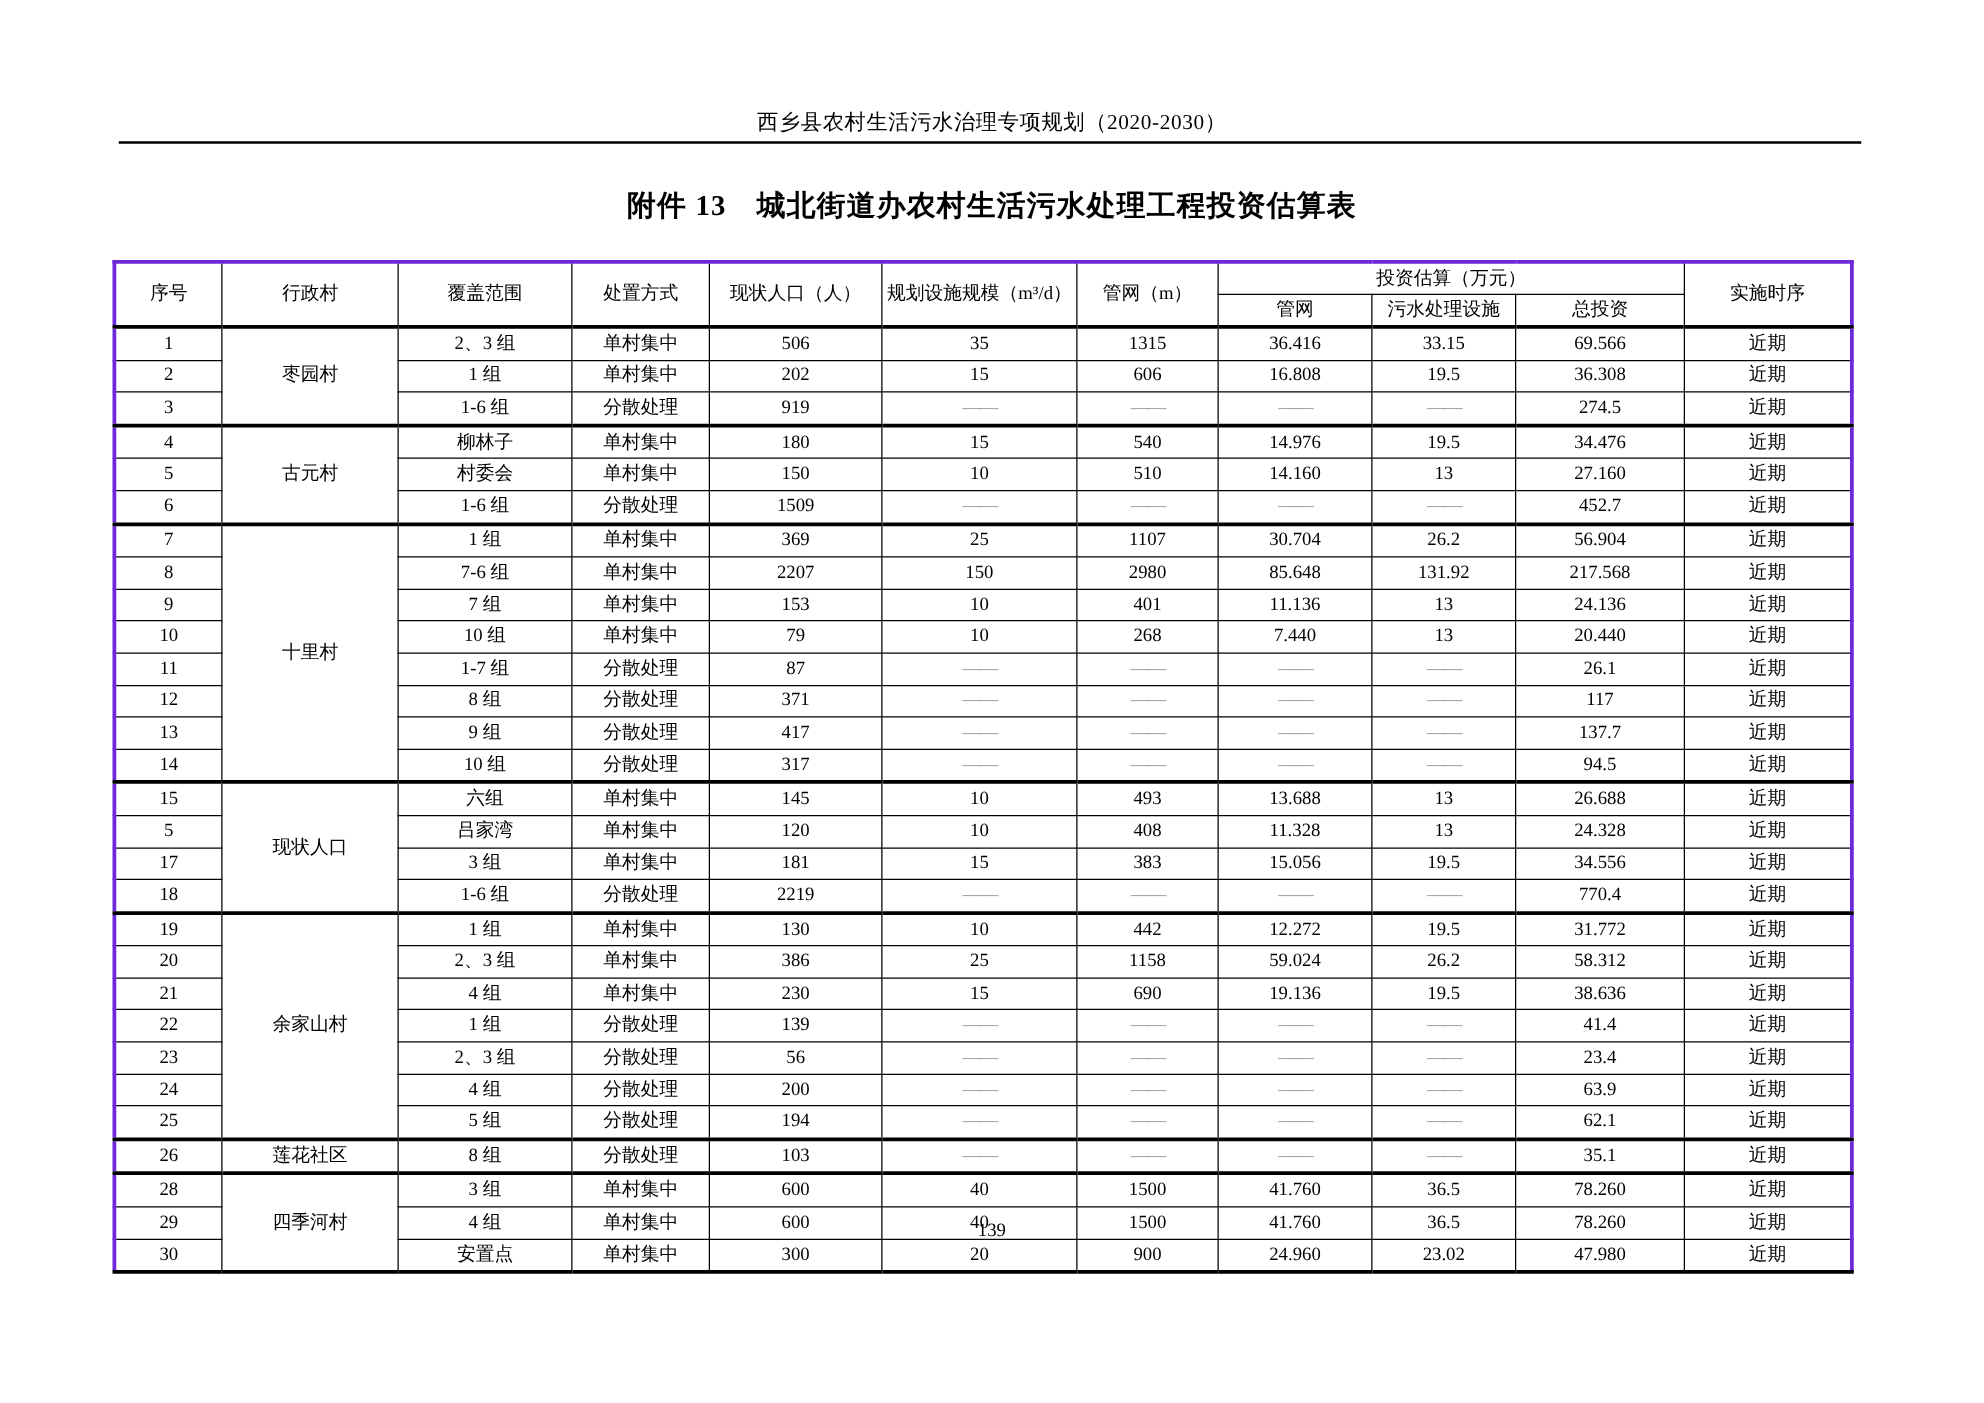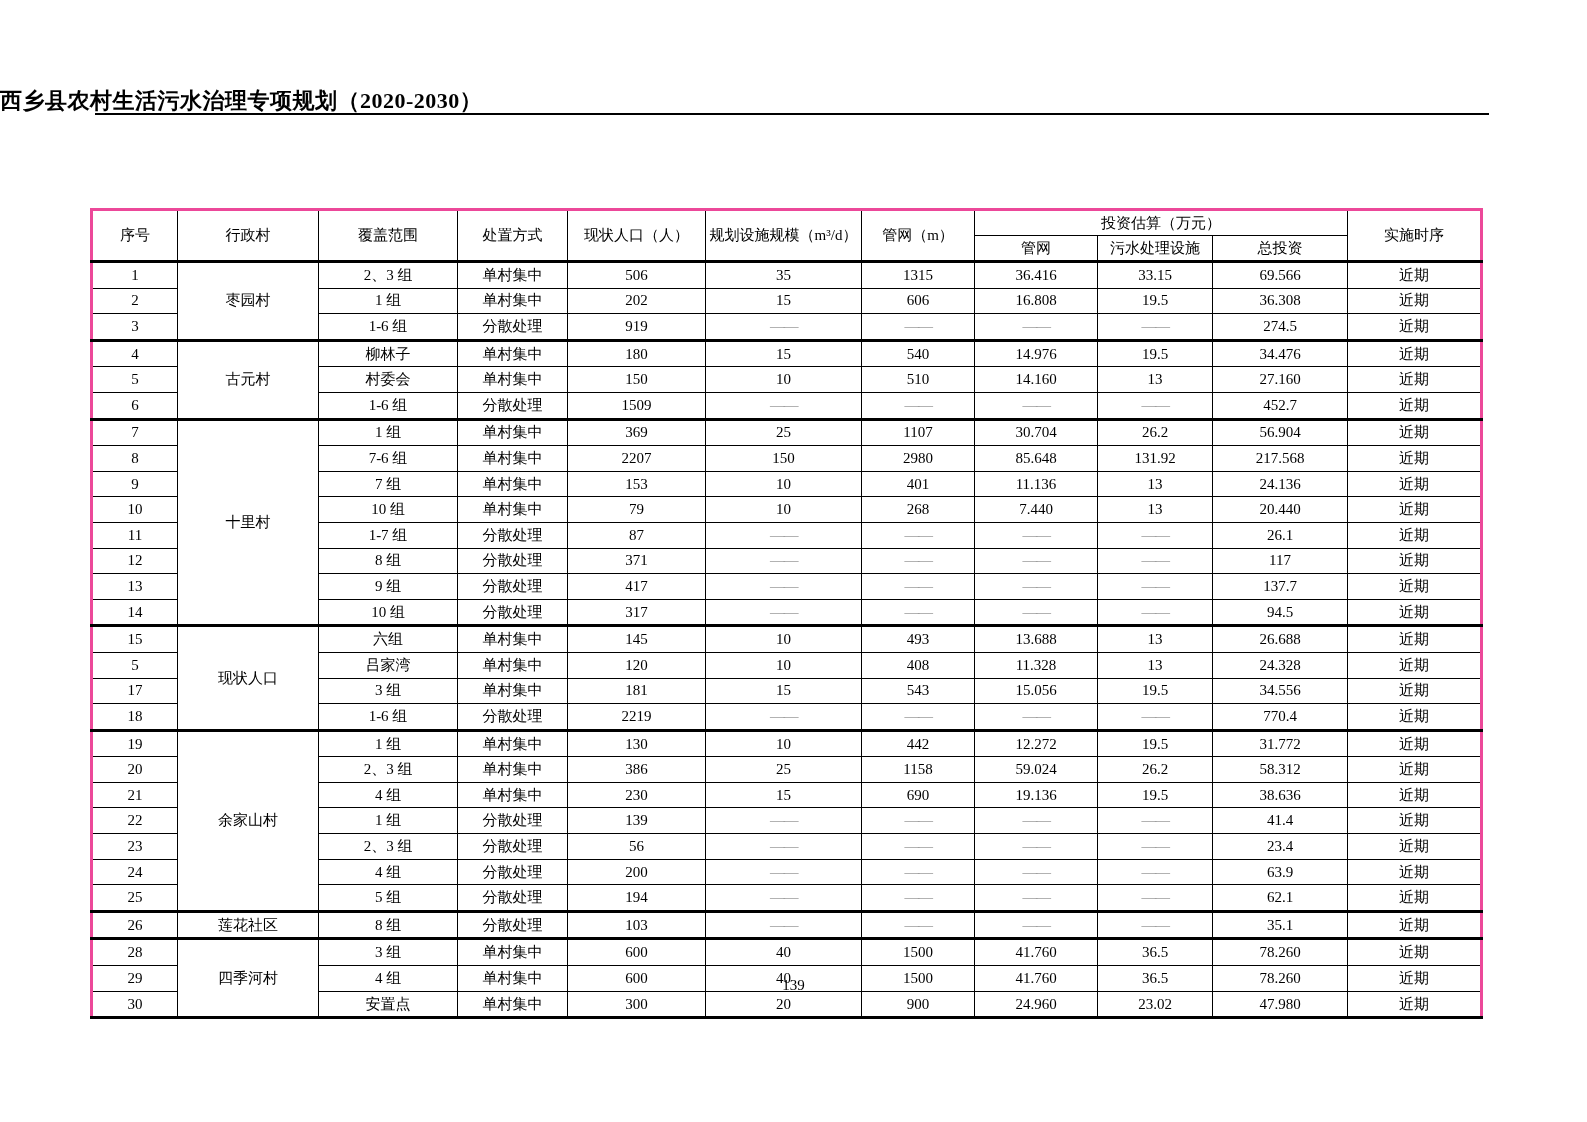--- a/index.html
+++ b/index.html
@@ -7,24 +7,23 @@
     position: relative;
     width: 1587px;
     height: 1122px;
     background: #ffffff;
     font-family: "Liberation Serif", "DejaVu Serif", serif;
     color: #000;
   }
   .running-header {
     position: absolute;
     top: 86px; left: 0; width: 100%;
-    text-align: left;
-    font-size: 22px;
+    text-align: center;
+    font-size: 17px;
     letter-spacing: 0.5px;
-    font-weight: bold;
   }
   .header-rule {
     position: absolute;
     top: 113px; left: 95px; width: 1394px;
     border: none;
     border-top: 2px solid #000;
     margin: 0;
   }
   .doc-title {
     position: absolute;
@@ -34,21 +33,21 @@
     font-weight: bold;
     margin: 0;
     letter-spacing: 1px;
   }
   table.estimate {
     position: absolute;
     left: 90px; top: 208px;
     width: 1390px;
     border-collapse: collapse;
     table-layout: fixed;
-    border: 3px solid #ec4899;
+    border: 3px solid #6d28d9;
   }
   .estimate th, .estimate td {
     border: 1.5px solid #000;
     text-align: center;
     vertical-align: middle;
     font-weight: normal;
     padding: 0;
     font-size: 15px;
     line-height: 1.12;
     height: 24.6px;
@@ -67,20 +66,21 @@
   }
 </style>
 </head>
 <body>
 
 <div class="page">
 
   <div class="running-header">西乡县农村生活污水治理专项规划（2020-2030）</div>
   <hr class="header-rule">
 
+  <h1 class="doc-title">附件 13　城北街道办农村生活污水处理工程投资估算表</h1>
 
   <table class="estimate">
     <colgroup>
       <col style="width:86px">
         <col style="width:141px">
         <col style="width:139px">
         <col style="width:110px">
       <col style="width:138px">
         <col style="width:156px">
         <col style="width:113px">
@@ -303,21 +303,21 @@
           <td>13</td>
           <td>24.328</td>
           <td>近期</td>
         </tr>
         <tr>
           <td>17</td>
           <td>3 组</td>
           <td>单村集中</td>
           <td>181</td>
           <td>15</td>
-          <td>543</td>
+          <td>383</td>
           <td>15.056</td>
           <td>19.5</td>
           <td>34.556</td>
           <td>近期</td>
         </tr>
         <tr class="group-end">
           <td>18</td>
           <td>1-6 组</td>
           <td>分散处理</td>
           <td>2219</td>

